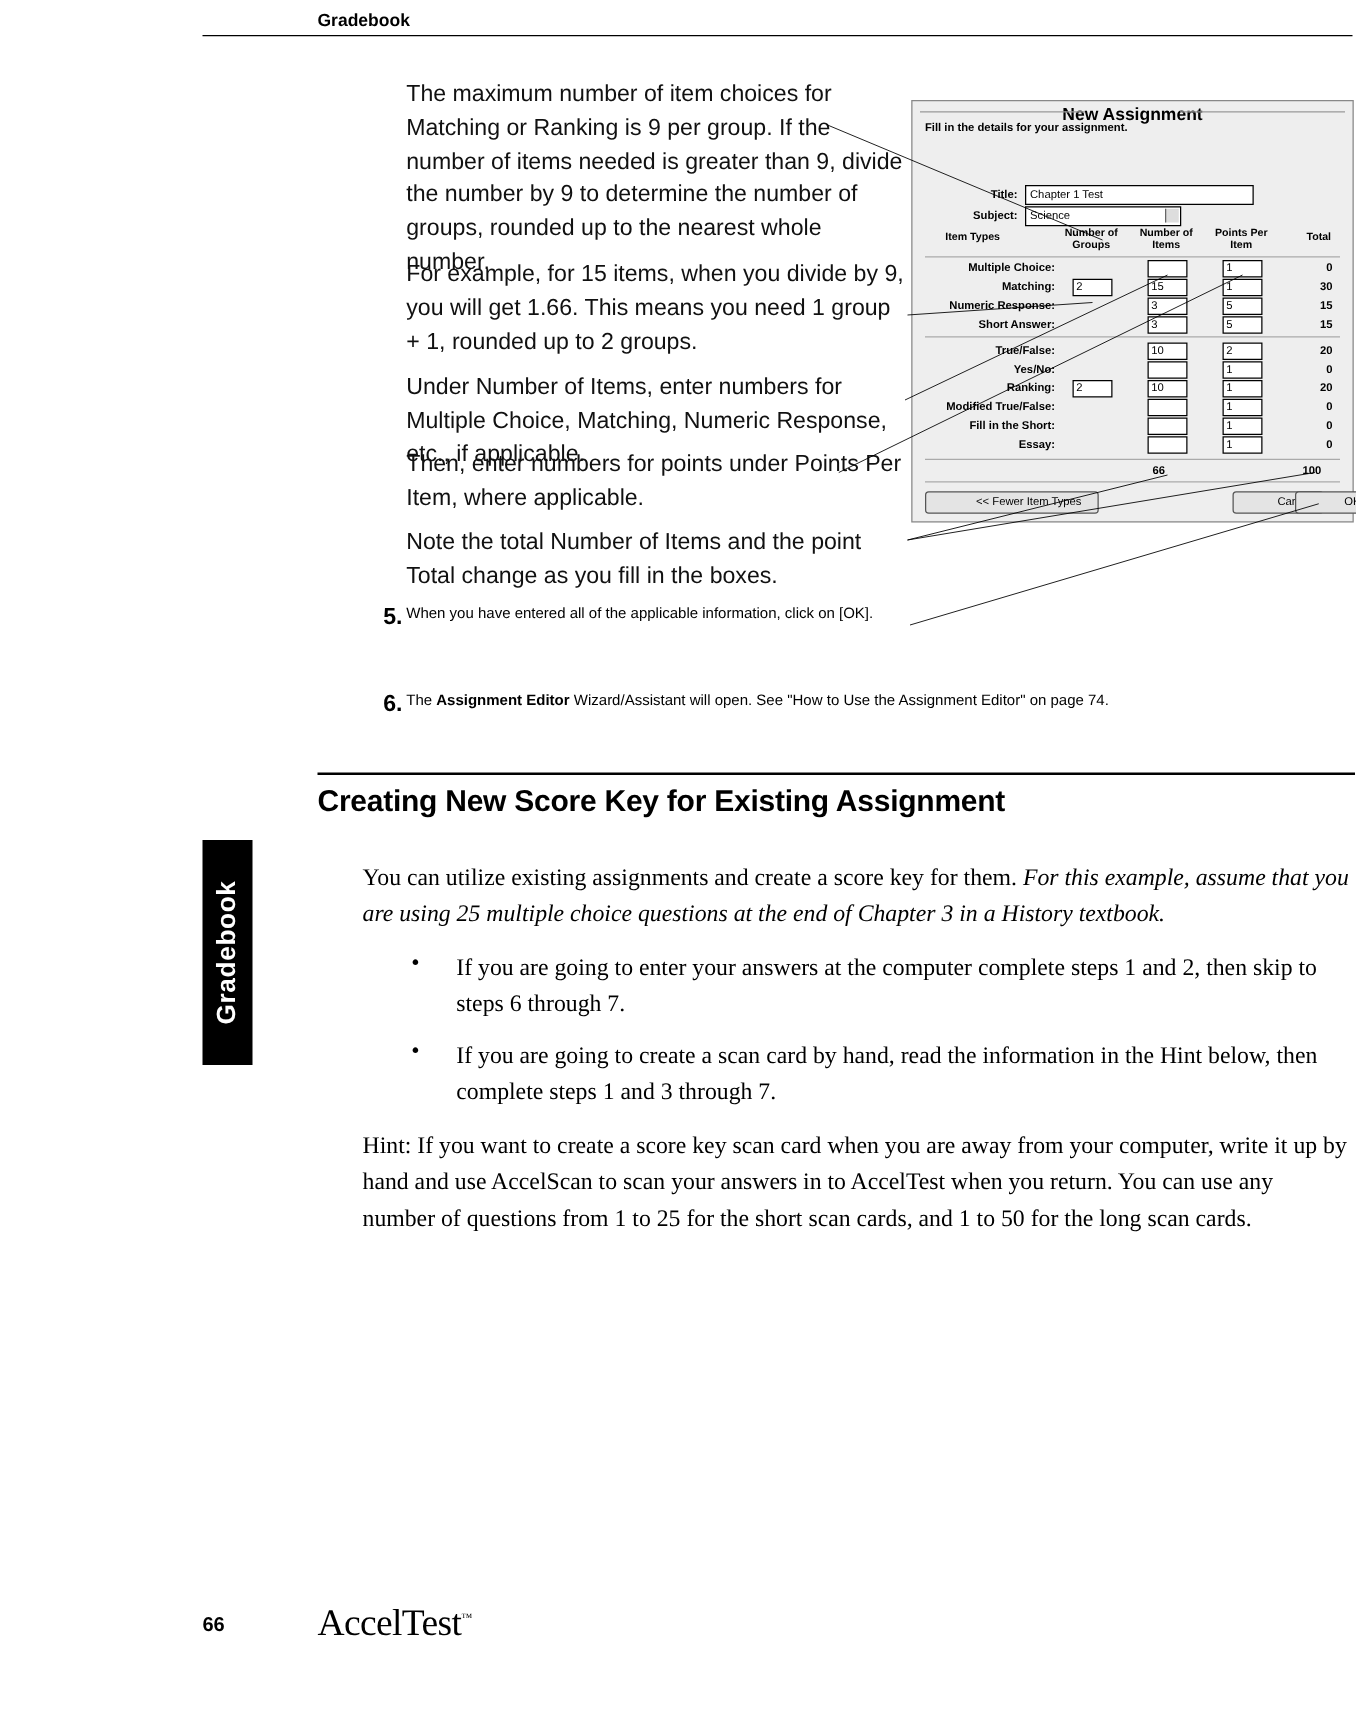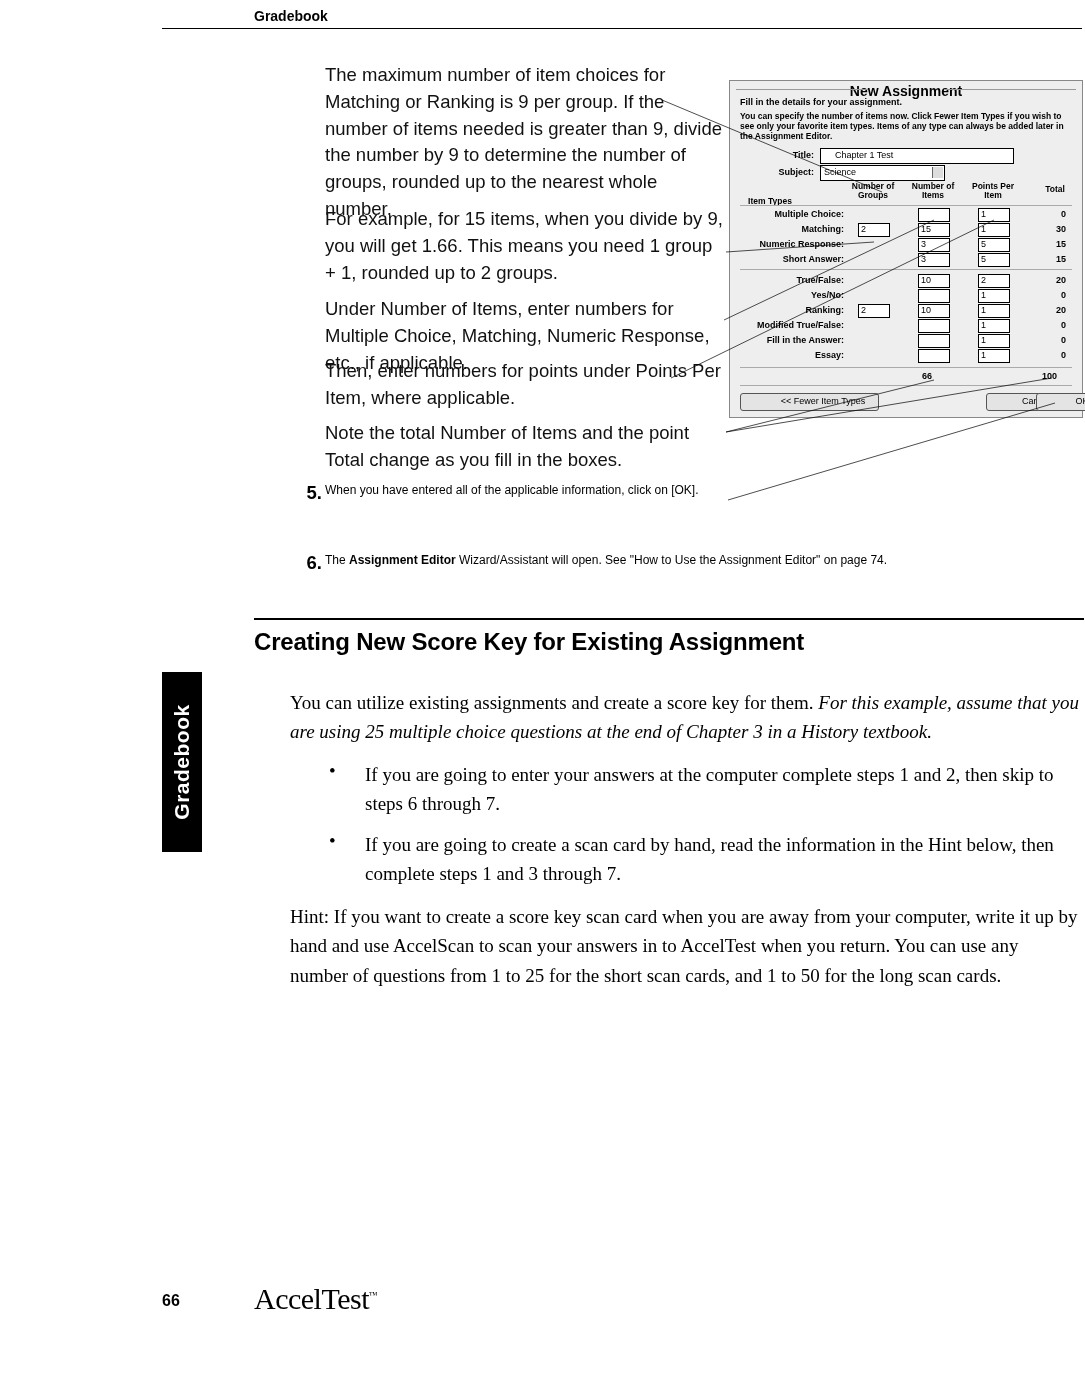--- a/index.html
+++ b/index.html
@@ -23,21 +23,21 @@
   .footer-logo{position:absolute;left:160px;top:1282px;font-family:Georgia,"Times New Roman",serif;font-size:30px;font-weight:normal;letter-spacing:-0.5px;}
   .footer-logo .tm{font-size:9px;vertical-align:super;}
   
   .dialog{position:absolute;left:635px;top:80px;width:352px;height:336px;background:#eee;border:1px solid #888;font-size:9px;font-family:Arial,sans-serif;}
   .dlg-title{position:absolute;left:0;top:2px;width:100%;text-align:center;font-weight:bold;font-size:14px;}
   .dlg-title:before,.dlg-title:after{content:"";position:absolute;top:6px;width:132px;border-top:1px solid #999;}
   .dlg-title:before{left:6px;} .dlg-title:after{right:6px;}
   .dlg-instr{position:absolute;left:10px;top:16px;width:330px;font-weight:bold;font-size:9px;}
   .dlg-sub{position:absolute;left:10px;top:30px;width:330px;font-weight:bold;font-size:8.5px;line-height:1.2;}
   .dlg-lbl{position:absolute;font-weight:bold;font-size:9px;text-align:right;}
-  .dlg-field{position:absolute;height:14px;background:#fff;border:1px solid #000;font-size:9px;padding-left:14px;line-height:13px;}
+  .dlg-field{position:absolute;height:14px;background:#fff;border:1px solid #000;font-size:9px;padding-left:3px;line-height:13px;}
   .dlg-select{position:absolute;height:14px;background:#fff;border:1px solid #000;font-size:9px;padding-left:3px;line-height:13px;}
   .dlg-select:after{content:"";position:absolute;right:1px;top:1px;width:10px;height:11px;background:#ddd;border-left:1px solid #666;}
   .dlg-colhead{position:absolute;font-weight:bold;font-size:8.5px;text-align:center;line-height:1.05;}
   .dlg-row-lbl{position:absolute;font-weight:bold;font-size:9px;text-align:right;width:100px;}
   .dlg-num{position:absolute;width:28px;height:12px;background:#fff;border:1px solid #000;font-size:9px;text-align:left;padding-left:2px;line-height:11px;}
   .dlg-total{position:absolute;font-weight:bold;font-size:9px;text-align:right;width:24px;}
   .dlg-hr{position:absolute;left:10px;width:332px;border-top:1px solid #aaa;}
   .dlg-btn{position:absolute;height:16px;background:#e4e4e4;border:1px solid #555;border-radius:3px;font-size:9px;text-align:center;line-height:14px;font-weight:normal;padding-left:27px;}
   .callout-line{position:absolute;stroke:#000;stroke-width:0.7;fill:none;}
 </style>
@@ -86,29 +86,28 @@
   <div style="position:absolute;left:196px;top:902px;width:790px;" class="serif">Hint: If you want to create a score key scan card when you are away from your computer, write it up by hand and use AccelScan to scan your answers in to AccelTest when you return. You can use any number of questions from 1 to 25 for the short scan cards, and 1 to 50 for the long scan cards.</div>
 
   <div class="footer-num">66</div>
   <div class="footer-logo">
     <span>AccelTest</span><span class="tm">™</span>
   </div>
 
   <div class="dialog">
     <div class="dlg-title">New Assignment</div>
     <div class="dlg-instr">Fill in the details for your assignment.</div>
-    <div class="dlg-sub">You can specify the number of items now. Click Fewer Item Types if you wish to see only your favorite item types. Items of any type can always be added later in the Assignment Editor.</div>
 
     <div class="dlg-lbl" style="left:38px;top:69px;width:46px;">Title:</div>
     <div class="dlg-field" style="left:90px;top:67px;width:178px;">Chapter 1 Test</div>
 
     <div class="dlg-lbl" style="left:38px;top:86px;width:46px;">Subject:</div>
     <div class="dlg-select" style="left:90px;top:84px;width:120px;">Science</div>
 
-    <div class="dlg-colhead" style="left:10px;top:116px;width:60px;text-align:center;">Item Types</div>
+    <div class="dlg-colhead" style="left:10px;top:104px;width:60px;text-align:right;">Item Types</div>
     <div class="dlg-colhead" style="left:118px;top:101px;width:50px;white-space:pre-line;">Number of
 Groups</div>
     <div class="dlg-colhead" style="left:178px;top:101px;width:50px;white-space:pre-line;">Number of
 Items</div>
     <div class="dlg-colhead" style="left:238px;top:101px;width:50px;white-space:pre-line;">Points Per
 Item</div>
     <div class="dlg-colhead" style="left:308px;top:104px;width:34px;">Total</div>
 
     <div class="dlg-hr" style="top:124px;"></div>
 
@@ -153,21 +152,21 @@
       <div class="dlg-total" style="left: 312px; top: 209px;">0</div>
       <div class="dlg-row-lbl" style="left: 14px; top: 224px;">Ranking:</div>
       <div class="dlg-num" style="left: 128px; top: 223px;">2</div>
       <div class="dlg-num" style="left: 188px; top: 223px;">10</div>
       <div class="dlg-num" style="left: 248px; top: 223px;">1</div>
       <div class="dlg-total" style="left: 312px; top: 224px;">20</div>
       <div class="dlg-row-lbl" style="left: 14px; top: 239px;">Modified True/False:</div>
       <div class="dlg-num" style="left: 188px; top: 238px;"></div>
       <div class="dlg-num" style="left: 248px; top: 238px;">1</div>
       <div class="dlg-total" style="left: 312px; top: 239px;">0</div>
-      <div class="dlg-row-lbl" style="left: 14px; top: 254px;">Fill in the Answer:</div>
+      <div class="dlg-row-lbl" style="left: 14px; top: 254px;">Fill in the Short:</div>
       <div class="dlg-num" style="left: 188px; top: 253px;"></div>
       <div class="dlg-num" style="left: 248px; top: 253px;">1</div>
       <div class="dlg-total" style="left: 312px; top: 254px;">0</div>
       <div class="dlg-row-lbl" style="left: 14px; top: 269px;">Essay:</div>
       <div class="dlg-num" style="left: 188px; top: 268px;"></div>
       <div class="dlg-num" style="left: 248px; top: 268px;">1</div>
       <div class="dlg-total" style="left: 312px; top: 269px;">0</div>
     </div>
 
   <svg style="position:absolute;left:0;top:0;width:1085px;height:520px;pointer-events:none;">

